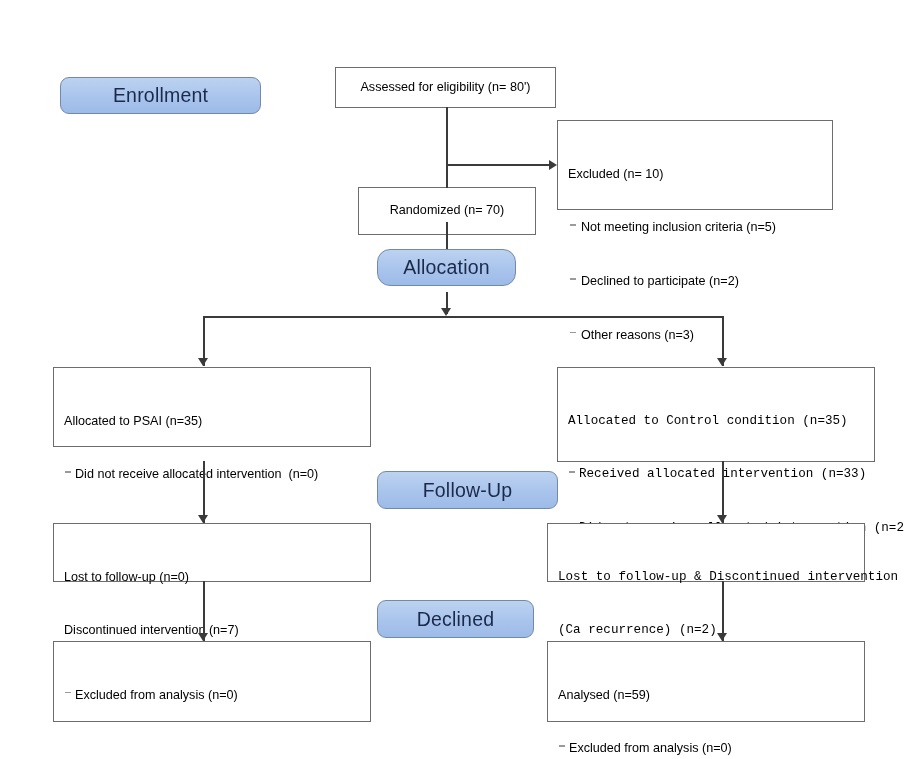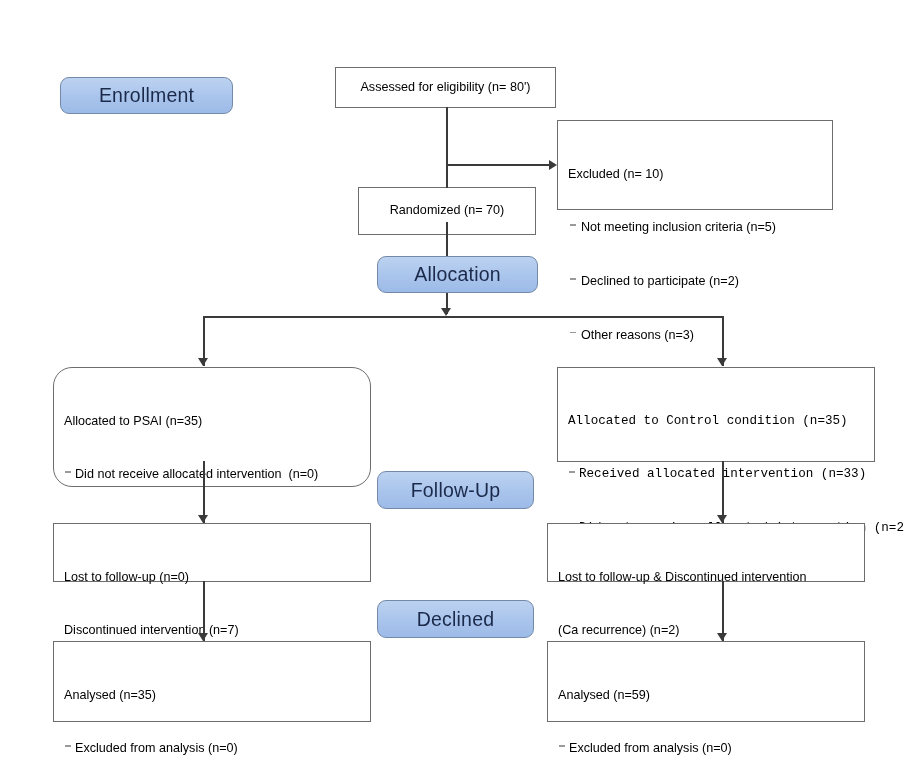--- a/index.html
+++ b/index.html
@@ -117,29 +117,29 @@
   <div class="vline" style="left:203px; top:461px; height:62px;"></div>
   <div class="arrow-down" style="left:198px; top:515px;"></div>
   <div class="vline" style="left:722px; top:461px; height:62px;"></div>
   <div class="arrow-down" style="left:717px; top:515px;"></div>
 
   <div class="vline" style="left:203px; top:581px; height:60px;"></div>
   <div class="arrow-down" style="left:198px; top:633px;"></div>
   <div class="vline" style="left:722px; top:581px; height:60px;"></div>
   <div class="arrow-down" style="left:717px; top:633px;"></div>
 
-  <div class="pill" style="left:60px; top:77px; width:173px; height:37px;">
+  <div class="pill" style="left:60px; top:77px; width:201px; height:37px;">
     <span>Enrollment</span>
   </div>
 
-  <div class="pill" style="left:377px; top:256px; width:161px; height:37px;">
+  <div class="pill" style="left:377px; top:249px; width:139px; height:37px;border-radius:13px;">
     <span>Allocation</span>
   </div>
 
-  <div class="pill" style="left:377px; top:471px; width:157px; height:38px;">
+  <div class="pill" style="left:377px; top:471px; width:181px; height:38px;">
     <span>Follow-Up</span>
   </div>
 
   <div class="pill" style="left:377px; top:600px; width:157px; height:38px;">
     <span>Declined</span>
   </div>
 
   <div class="fbox center" style="left:335px; top:67px; width:221px; height:41px;">
     <span class="fline">Assessed for eligibility (n= 80')</span>
   </div>
@@ -148,43 +148,42 @@
     <span class="fline">Excluded (n= 10)</span>
     <span class="fline bullet">Not meeting inclusion criteria (n=5)</span>
     <span class="fline bullet">Declined to participate (n=2)</span>
     <span class="fline bullet">Other reasons (n=3)</span>
   </div>
 
   <div class="fbox center" style="left:358px; top:187px; width:178px; height:48px;">
     <span class="fline">Randomized (n= 70)</span>
   </div>
 
-  <div class="fbox" style="left:53px; top:367px; width:318px; height:120px;border-radius:19px;">
+  <div class="fbox" style="left:53px; top:367px; width:318px; height:80px;">
     <span class="fline">Allocated to PSAI (n=35)</span>
     <span class="fline bullet tight">Did not receive allocated intervention  (n=0)</span>
   </div>
 
   <div class="fbox" style="left:557px; top:367px; width:318px; height:95px;font-family:Liberation Mono, monospace;">
     <span class="fline">Allocated to Control condition (n=35)</span>
     <span class="fline bullet tight">Received allocated intervention (n=33)</span>
     <span class="fline bullet tight">Did not receive allocated intervention (n=2)</span>
   </div>
 
   <div class="fbox" style="left:53px; top:523px; width:318px; height:59px;">
     <span class="fline">Lost to follow-up (n=0)</span>
     <span class="fline">Discontinued intervention (n=7)</span>
   </div>
 
-  <div class="fbox" style="left:547px; top:523px; width:318px; height:59px;">
+  <div class="fbox" style="left:547px; top:523px; width:318px; height:59px;font-family:Liberation Mono, monospace;">
     <span class="fline">Lost to follow-up &amp; Discontinued intervention</span>
     <span class="fline">(Ca recurrence) (n=2)</span>
   </div>
 
   <div class="fbox" style="left:53px; top:641px; width:318px; height:81px;">
-    <span class="fline">Analysed (n=35)</span>
     <span class="fline bullet tight">Excluded from analysis (n=0)</span>
   </div>
 
   <div class="fbox" style="left:547px; top:641px; width:318px; height:81px;">
     <span class="fline">Analysed (n=59)</span>
     <span class="fline bullet tight">Excluded from analysis (n=0)</span>
   </div>
 
 </div>
 

